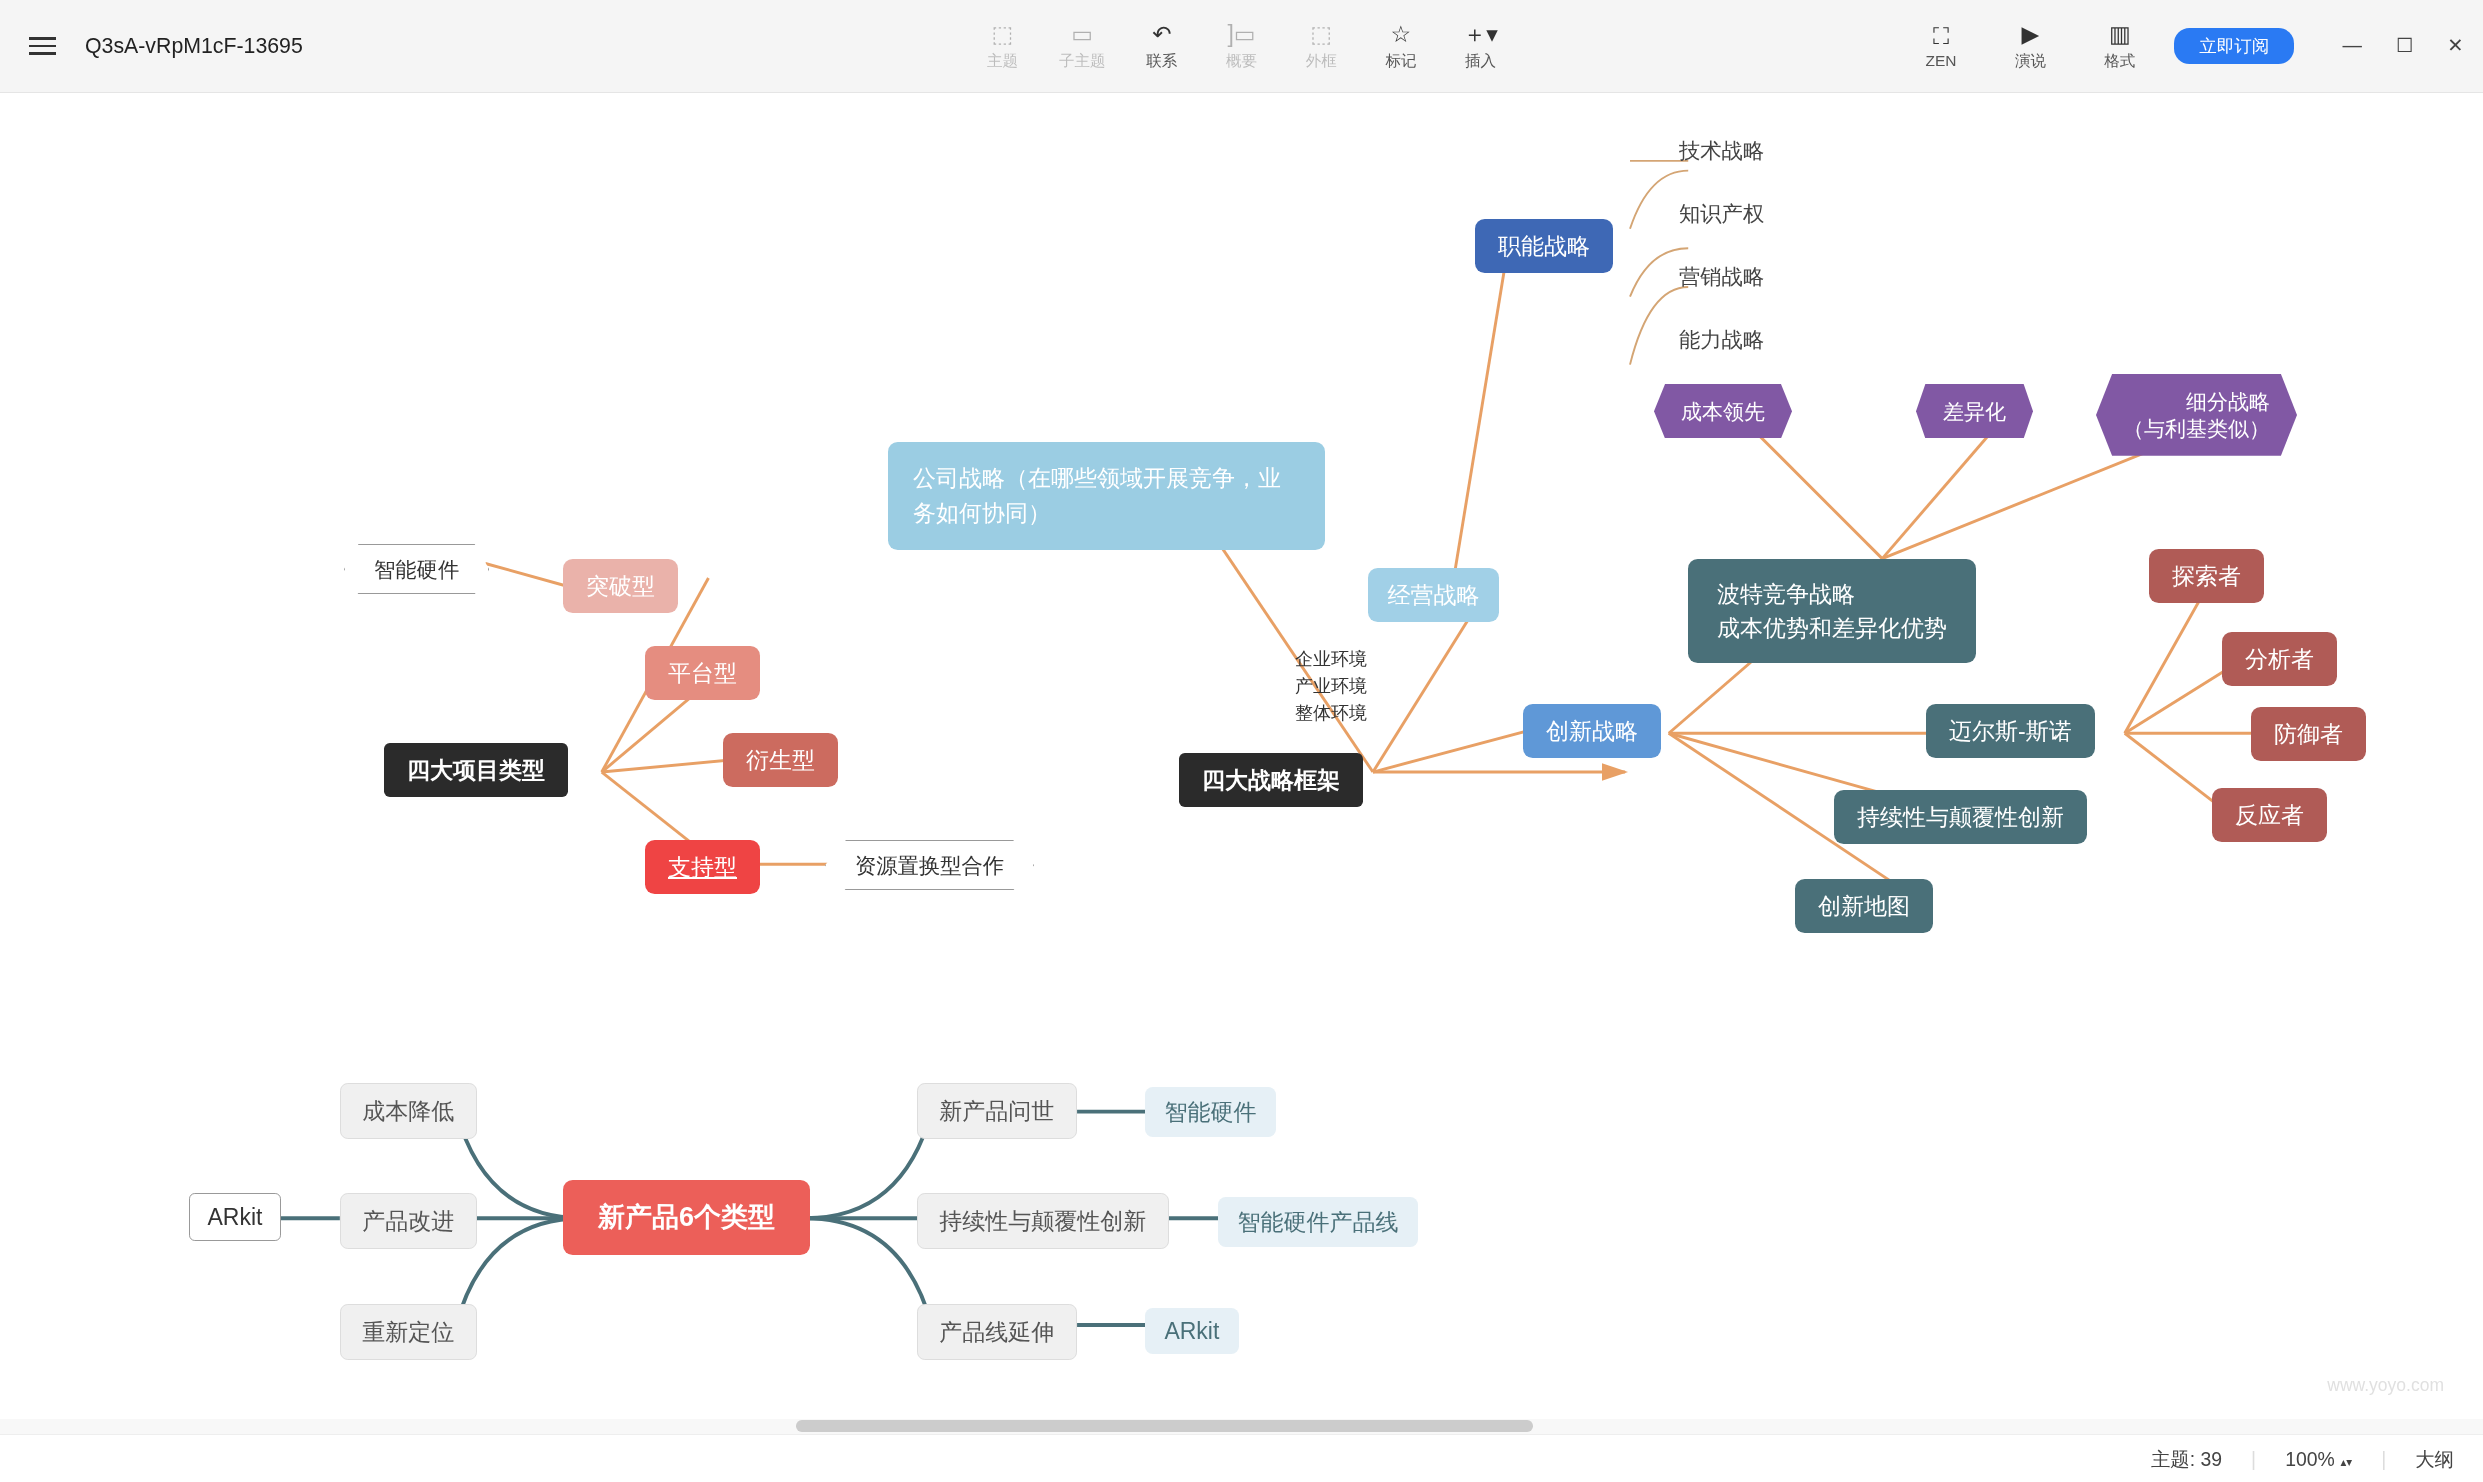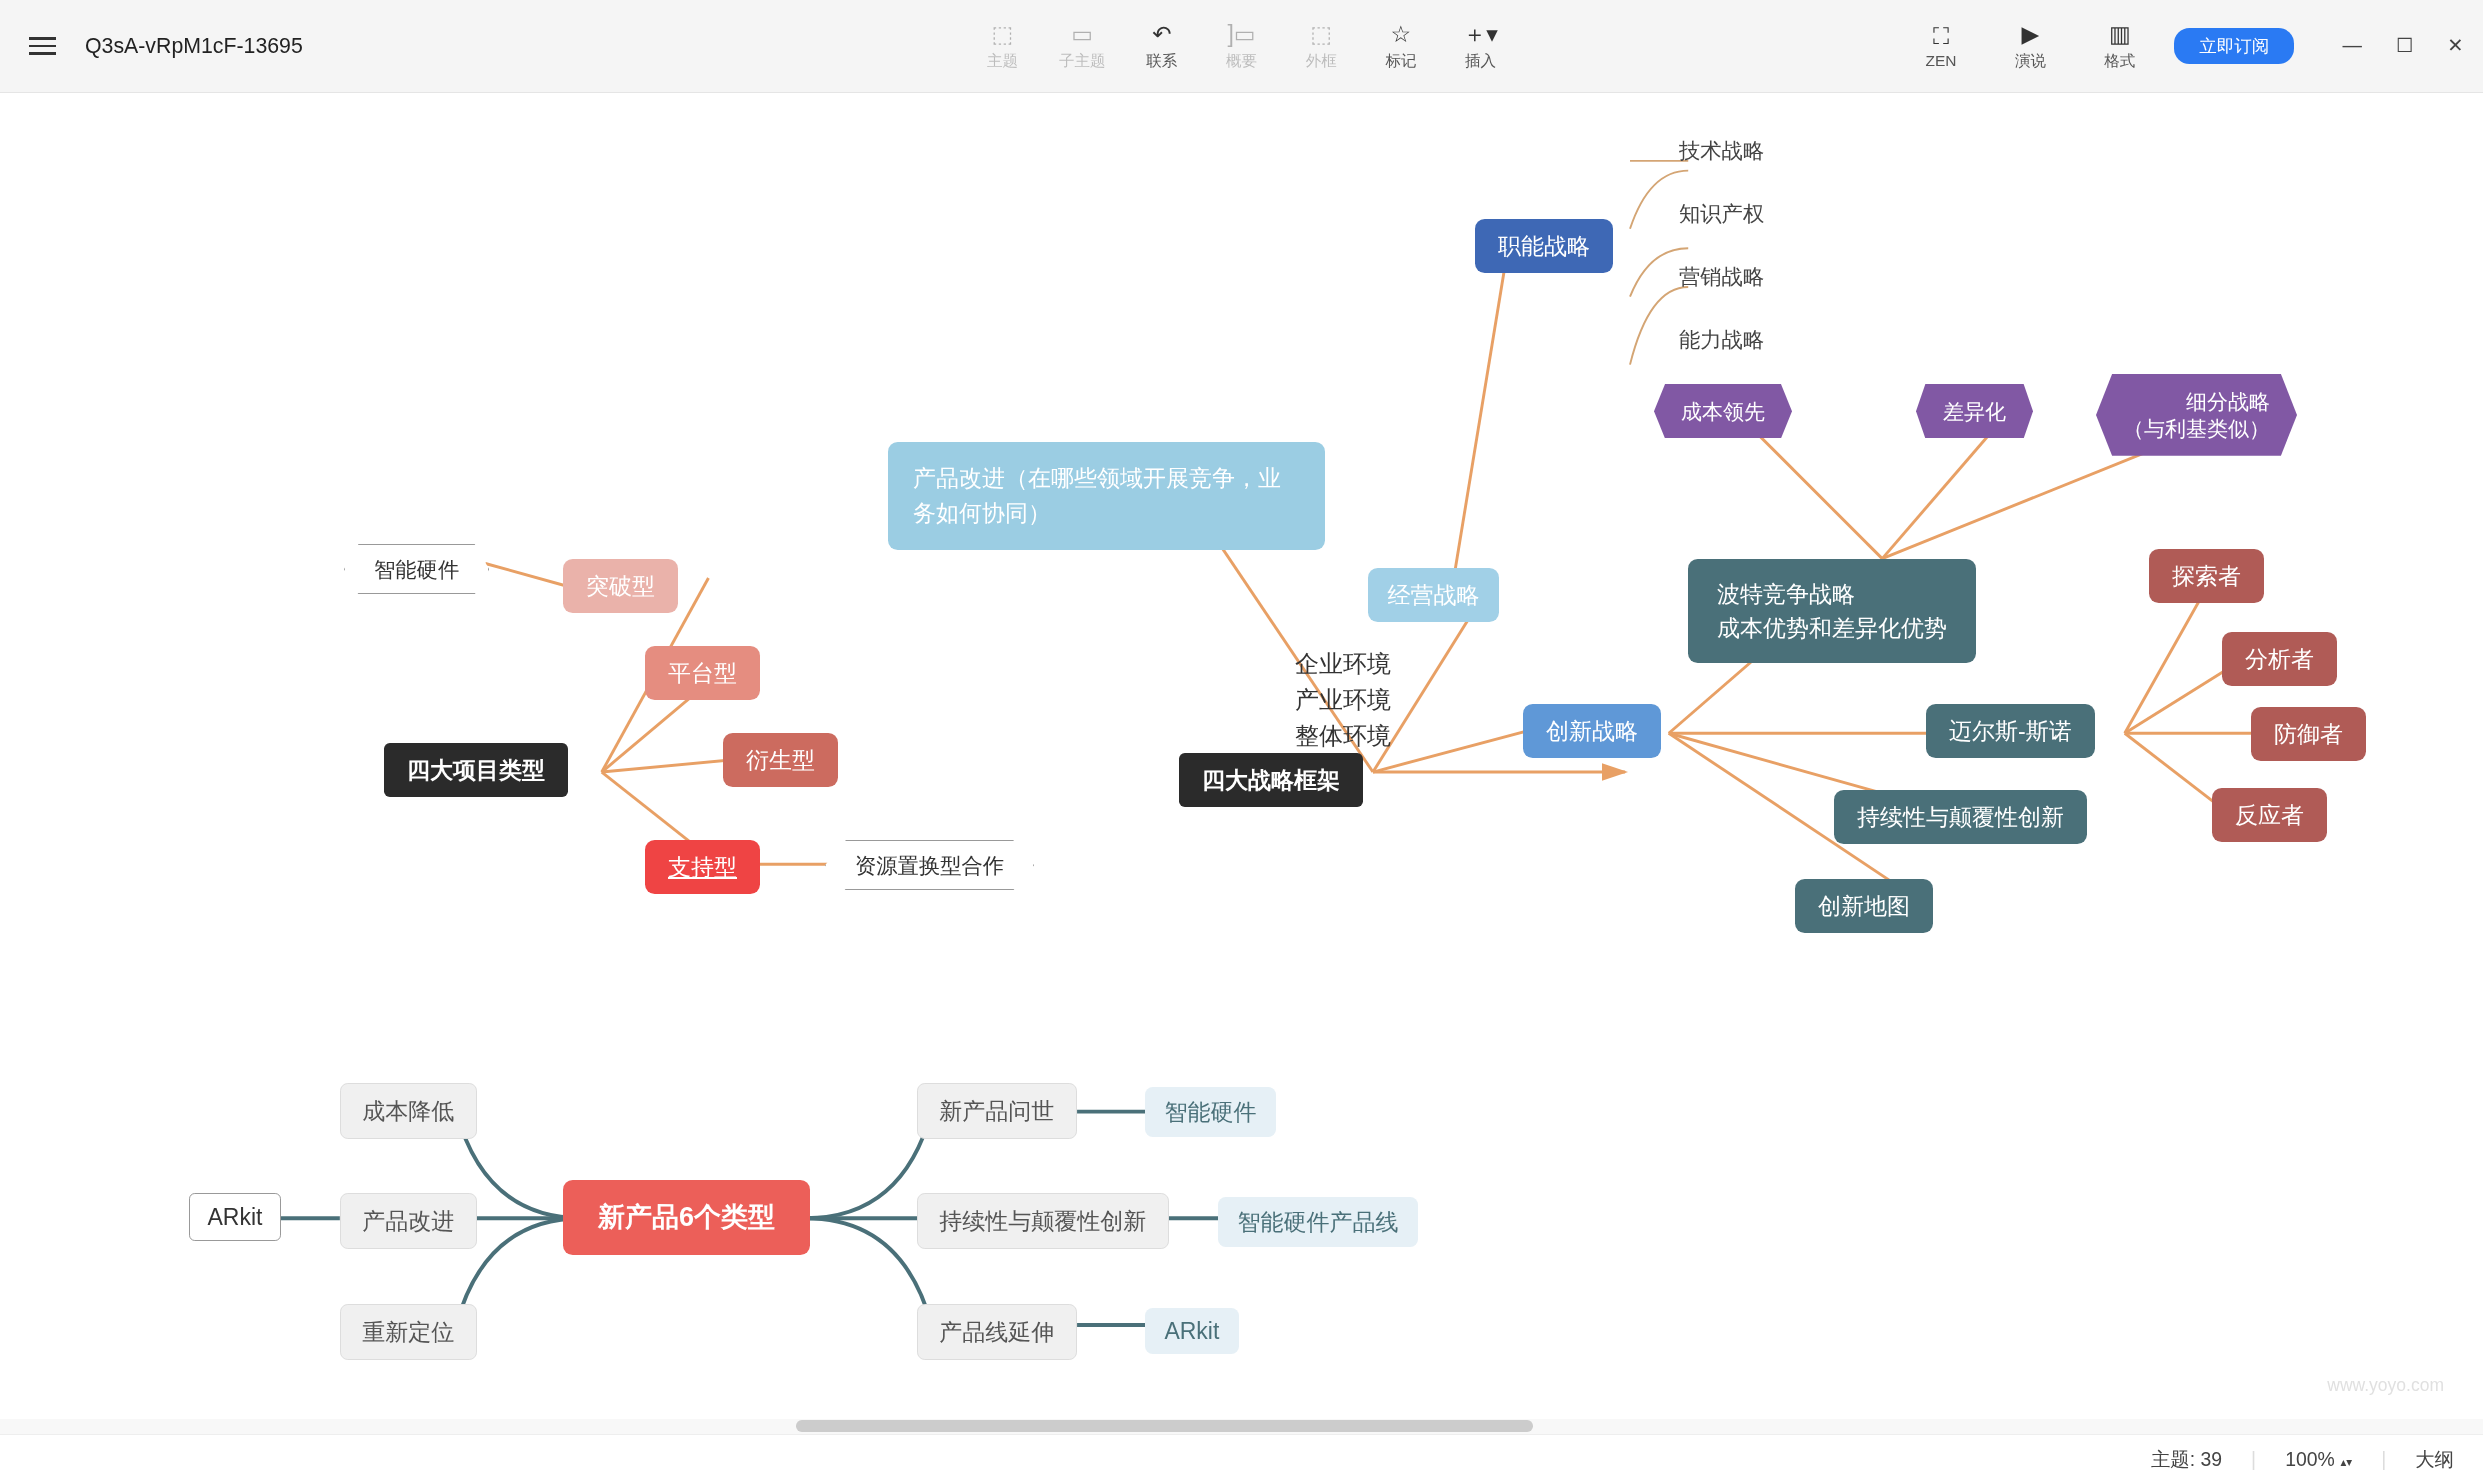--- a/index.html
+++ b/index.html
@@ -30,21 +30,21 @@
 .node.blue2 { background: #3e68b5; color: #fff; }
 .node.blue3 { background: #5f98d7; color: #fff; }
 .node.teal { background: #4a7079; color: #fff; }
 .node.teal-big { background: #4a7079; color: #fff; padding: 17.5px 29px; line-height: 1.5; text-align: left; white-space: normal; max-width: 311px; }
 .node.rust { background: #b05b56; color: #fff; }
 .node.gray { background: #f0f0f0; color: #555; border: 1px solid #ddd; border-radius: 7.8px; padding: 11.6px 21.3px; }
 .node.gray-blue { background: #e6f0f6; color: #4a7079; border-radius: 7.8px; padding: 9.7px 19.4px; }
 .node.outline-txt { color: #444; font-size: 21.3px; }
 .hexagon { position: absolute; background: #fff; border: 1.9px solid #999; padding: 9.7px 29px; font-size: 21.3px; color: #333; clip-path: polygon(10% 0%, 90% 0%, 100% 50%, 90% 100%, 10% 100%, 0% 50%); }
 .purple-hex { position: absolute; background: #8158a4; color: #fff; padding: 13.6px 27px; font-size: 21px; clip-path: polygon(8% 0%, 92% 0%, 100% 50%, 92% 100%, 8% 100%, 0% 50%); text-align: right; line-height: 1.3; }
-.small-txt { position: absolute; font-size: 24px; color: #333; line-height: 1.5; }
+.small-txt { position: absolute; font-size: 18px; color: #333; line-height: 1.5; }
 svg.connectors { position: absolute; top: 0; left: 0; width: 100%; height: 100%; pointer-events: none; }
 .statusbar { position: absolute; bottom: 0; left: 0; right: 0; height: 49px; background: #fff; border-top: 1px solid #eee; display: flex; align-items: center; justify-content: flex-end; padding: 0 29px; gap: 29px; font-size: 19.4px; color: #444; }
 .spin { display: inline-flex; flex-direction: column; font-size: 11.6px; margin-left: 5.8px; }
 .hscroll { position: absolute; bottom: 49px; left: 0; right: 0; height: 15.5px; background: #f8f8f8; }
 .hscroll-thumb { position: absolute; left: 796px; width: 737px; height: 11.6px; top: 1.9px; background: #ccc; border-radius: 5.8px; }
 .watermark { position:absolute; right:39px; bottom:58px; font-size:17.5px; color:#ccc; opacity:.6;}
 </style>
 </head>
 <body>
 
@@ -162,21 +162,21 @@
 
   <div class="node root" style="left:384px; top:650px;">四大项目类型</div>
   <div class="node salmon1" style="left:563px; top:466px;">突破型</div>
   <div class="node salmon2" style="left:645px; top:553px;">平台型</div>
   <div class="node salmon3" style="left:723px; top:640px;">衍生型</div>
   <div class="node salmon4" style="left:645px; top:747px;">支持型</div>
   <div class="hexagon" style="left:344px; top:451px;">智能硬件</div>
   <div class="hexagon" style="left:825px; top:747px;">资源置换型合作</div>
 
   <div class="node root" style="left:1179px; top:660px;">四大战略框架</div>
-  <div class="node skyblue" style="left:888px; top:349px;">产品改进（在哪些领域开展竞争，业务如何协同）</div>
+  <div class="node skyblue" style="left:888px; top:349px;">公司战略（在哪些领域开展竞争，业务如何协同）</div>
   <div class="node blue1" style="left:1368px; top:475px;">经营战略</div>
   <div class="small-txt" style="left:1295px; top:553px;">
     <div>企业环境</div>
     <div>产业环境</div>
     <div>整体环境</div>
   </div>
   <div class="node blue2" style="left:1475px; top:126px;">职能战略</div>
   <div class="node outline-txt" style="left:1679px; top:39px; padding:3.9px 0;">技术战略</div>
   <div class="node outline-txt" style="left:1679px; top:102px; padding:3.9px 0;">知识产权</div>
   <div class="node outline-txt" style="left:1679px; top:165px; padding:3.9px 0;">营销战略</div>

